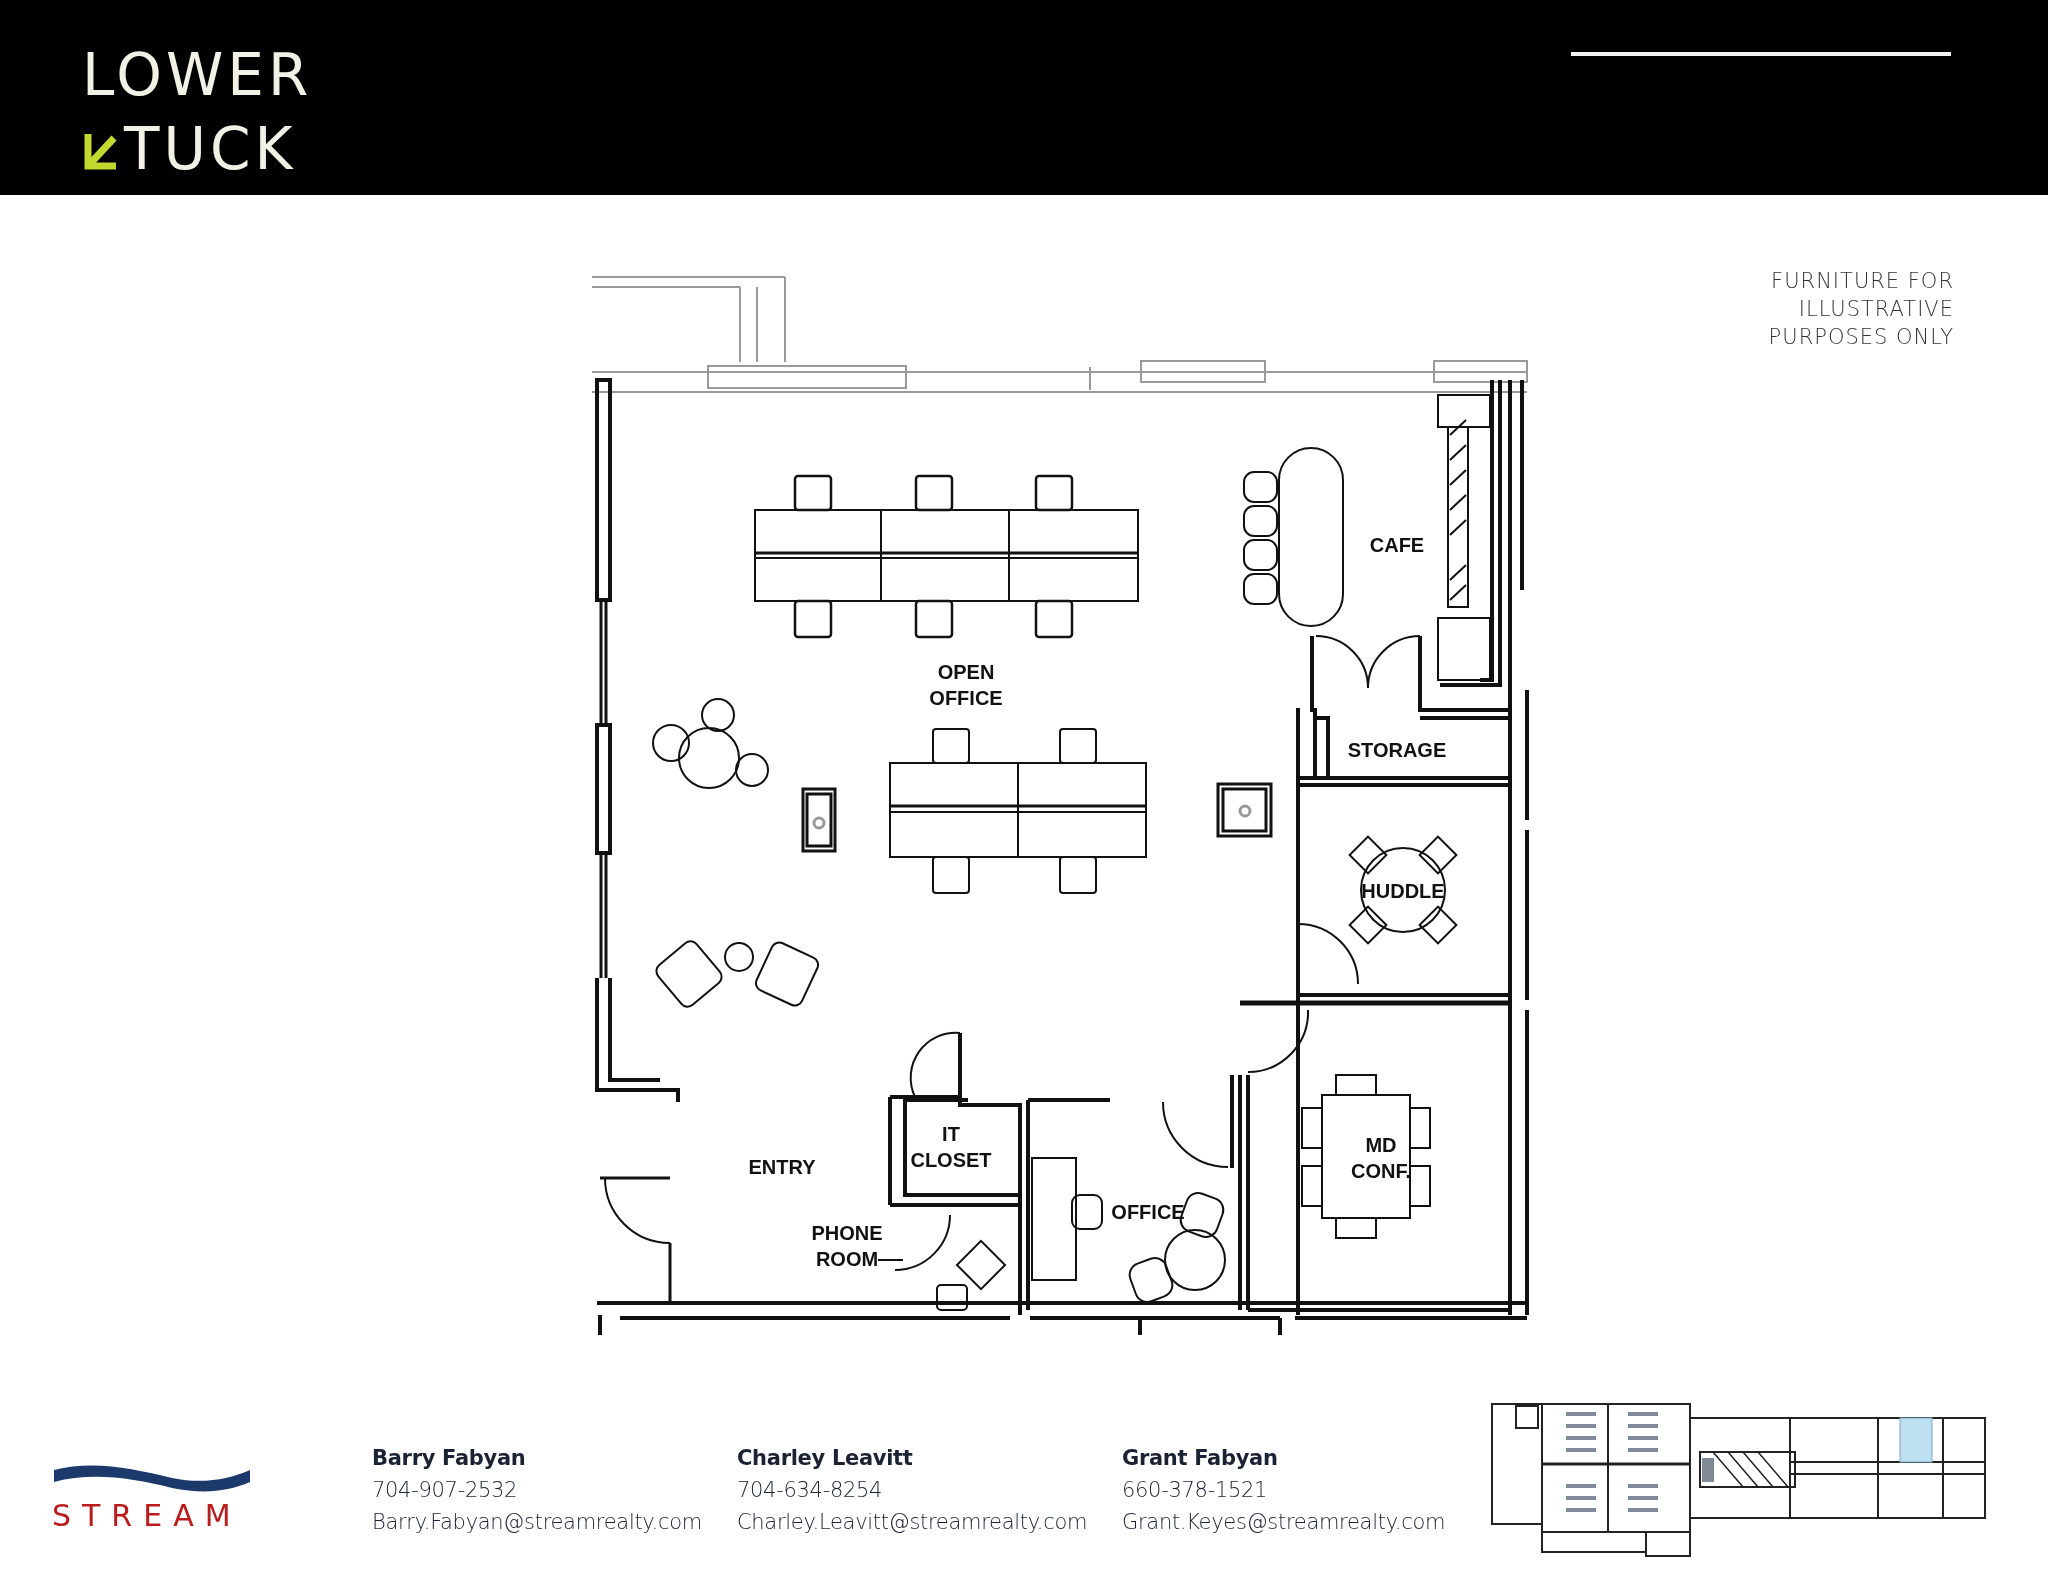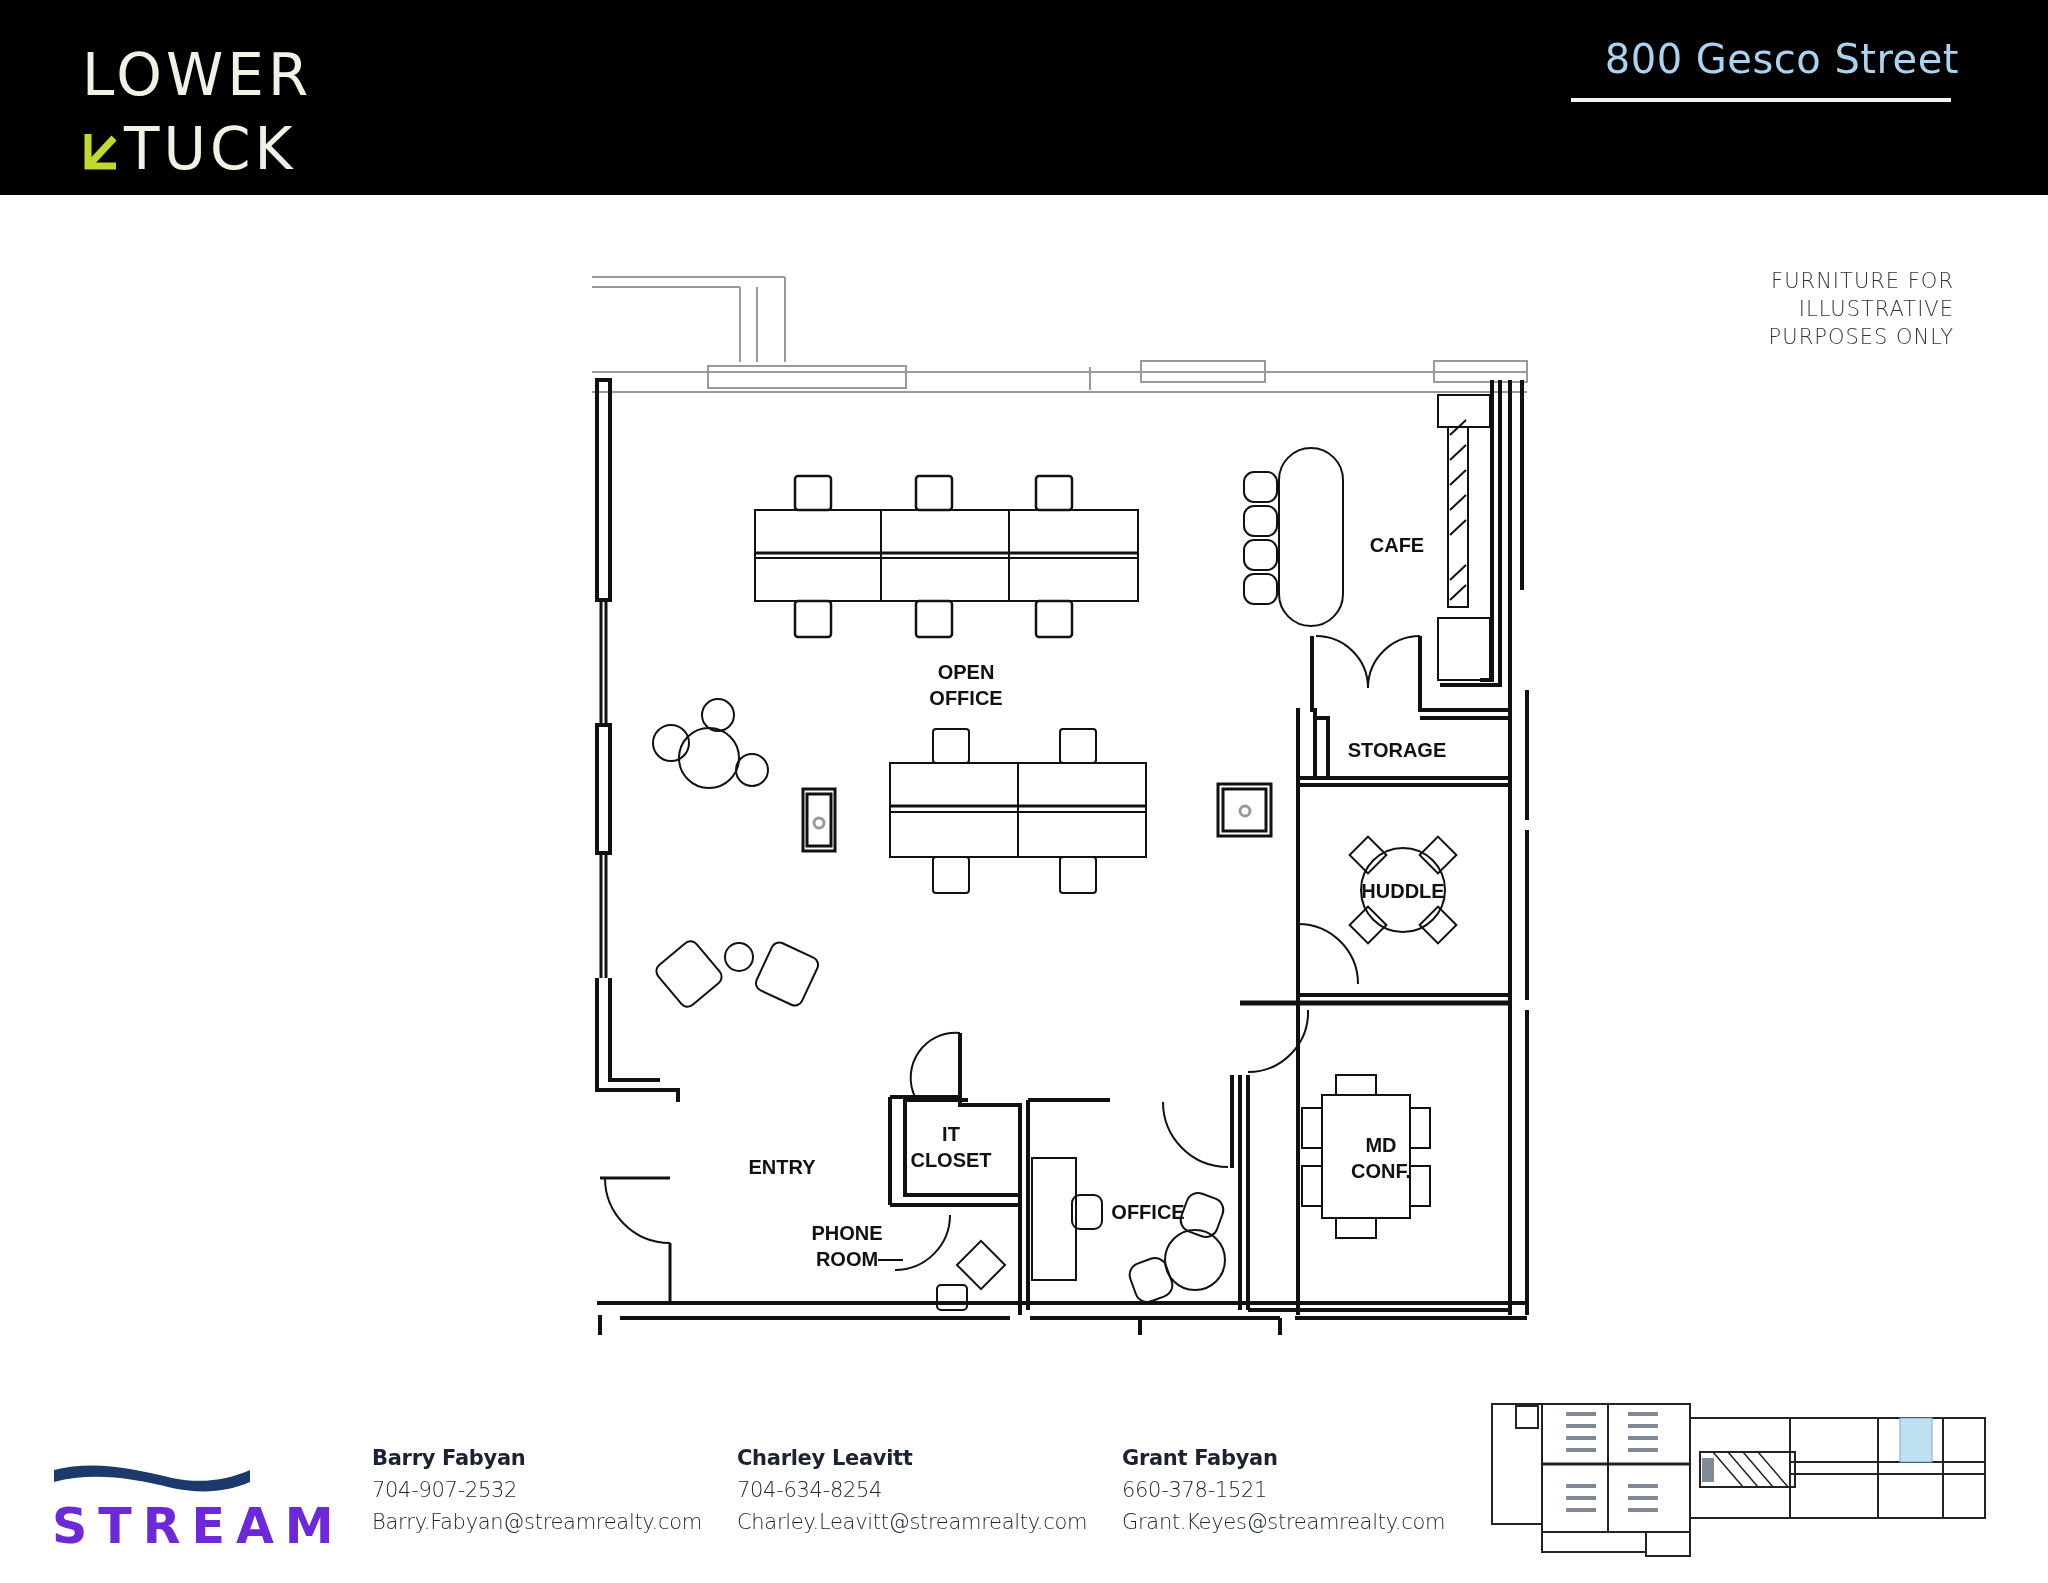--- a/index.html
+++ b/index.html
@@ -22,40 +22,39 @@
   .disclaimer {
     position: absolute; right: 94px; top: 267px; text-align: right; color: #333;
     font-size: 21px; line-height: 28px; letter-spacing: 1px; font-family: "DejaVu Sans", sans-serif; font-weight: 300;
   }
   .disclaimer span { display: block; margin-left: 13px; }
 
   .plan { position: absolute; left: 580px; top: 265px; }
   .room-label { font-family: "Liberation Sans", sans-serif; font-weight: 700; font-size: 20px; fill: #111; }
 
   .footer-logo { position: absolute; left: 52px; top: 1458px; width: 210px; }
-  .footer-logo .word { color: #6d28d9; font-family: "DejaVu Sans", sans-serif; font-weight: 700; font-size: 49px; letter-spacing: 11px; display: block; margin-top: -4px; }
+  .footer-logo .word { color: #b91c1c; font-family: "DejaVu Sans", sans-serif; font-weight: 400; font-size: 30px; letter-spacing: 11px; display: block; margin-top: -4px; }
   .contact { position: absolute; top: 1442px; color: #1a2233; font-family: "DejaVu Sans", sans-serif; }
   .contact .name { font-size: 21px; font-weight: 700; display: block; line-height: 32px; letter-spacing: -0.3px; }
   .contact .phone, .contact .email { font-size: 21px; display: block; line-height: 32px; font-weight: 300; letter-spacing: -0.3px; }
   .keyplan { position: absolute; left: 1488px; top: 1392px; }
 </style>
 </head>
 <body>
 
 <div class="header">
   <div class="logo">
     <span class="line1">LOWER</span>
     <span class="line2">
       <svg class="arrow" viewBox="0 0 40 44">
         <path d="M6 6 V38 H34 M6 38 L32 10" fill="none" stroke="#c3d82f" stroke-width="7" stroke-linecap="butt"></path>
       </svg><span>TUCK</span>
     </span>
   </div>
   <div class="addr">
-    <span class="street">800 Gesco Street</span>
     <div class="rule"></div>
   </div>
 </div>
 
 <div class="disclaimer">
   <span>FURNITURE FOR</span>
   <span>ILLUSTRATIVE</span>
   <span>PURPOSES ONLY</span>
 </div>
 

